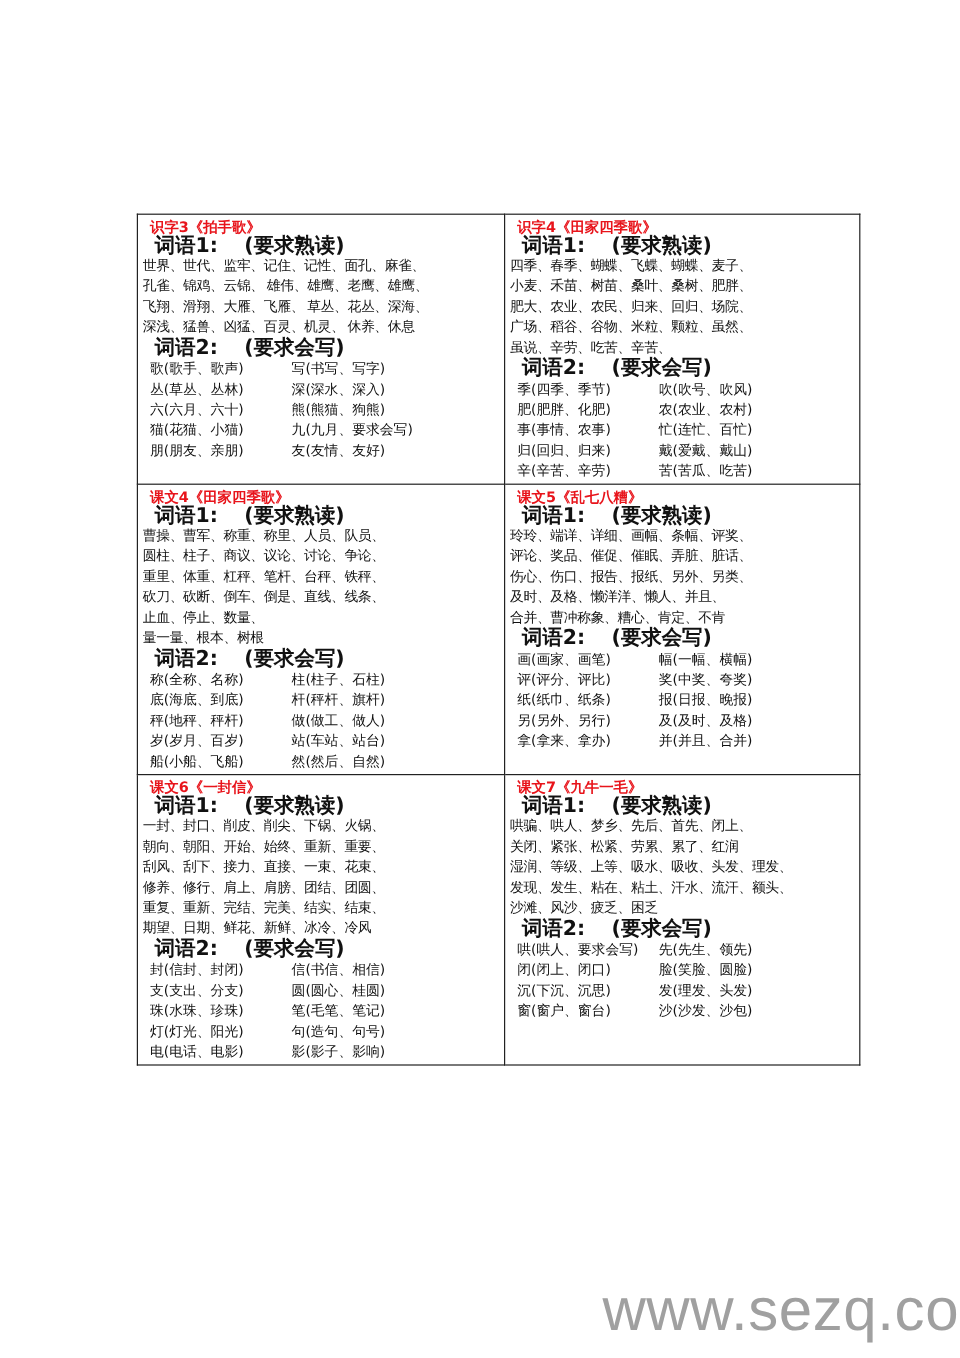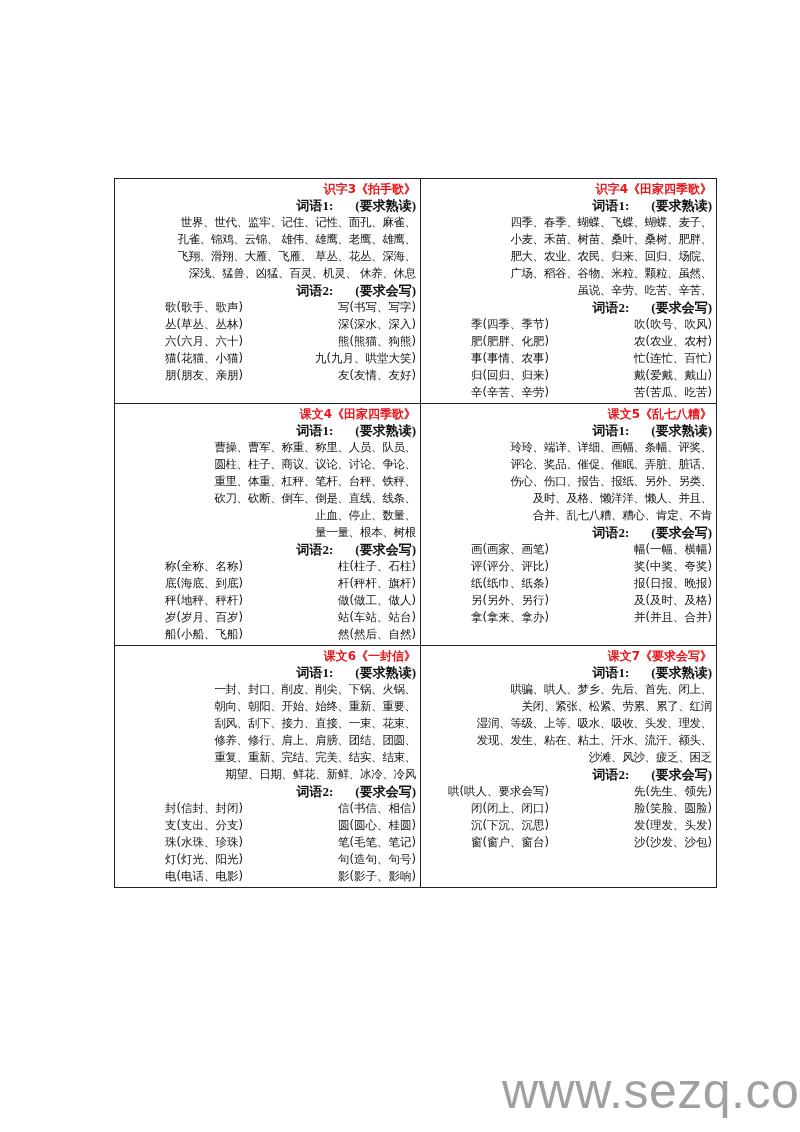--- a/index.html
+++ b/index.html
@@ -1,30 +1,30 @@
 <!DOCTYPE html>
 <html><head>
   <meta charset="utf-8">
   <style>
     html, body { margin: 0; padding: 0; background: #ffffff; }
     body { width: 800px; height: 1132px; position: relative; overflow: hidden;
            font-family: "DejaVu Sans", "Liberation Sans", sans-serif; color: #111; }
     .sheet { position: absolute; left: 114px; top: 178px; width: 595px; border-collapse: collapse;
-             table-layout: fixed; text-align: right; }
+             table-layout: fixed; }
     .sheet td { border: 1.5px solid #222; vertical-align: top; padding: 2px 4px 2px 10px;
                 font-size: 11.5px; line-height: 17px; }
     .sheet td.left { width: 291px; }
     .sheet td.right { width: 281px; margin-top: 40px; }
     .r1 td { height: 214px; }
     .r2 td { height: 218px; }
     .r3 td { height: 221px; }
     .title { color: #e8141b; font-weight: bold; font-size: 12px; line-height: 16px; }
-    .label { font-weight: bold; font-size: 13px; padding-left: 4px; font-family: Liberation Serif, serif; }
+    .label { font-weight: bold; font-size: 17px; padding-left: 4px; }
     .label .note { margin-left: 22px; }
-    .words { margin-left: -6px; letter-spacing: -0.3px; white-space: nowrap; }
+    .words { margin-left: -6px; letter-spacing: -0.3px; white-space: nowrap; font-family: Liberation Serif, serif; }
     .pairs { display: grid; grid-template-columns: 118px auto; white-space: nowrap; }
     .pairs span { display: block; }
     .watermark { position: absolute; left: 502px; top: 1062px; font-family: "Liberation Sans", sans-serif;
                  font-size: 50px; color: #a0a0a0; letter-spacing: 0.5px; }
   </style>
 </head>
 <body>
 
 <table class="sheet">
   <tbody>
@@ -44,21 +44,21 @@
     <span>词语2:</span><span class="note">(要求会写)</span>
   </div>
   <div class="pairs">
             <span>歌(歌手、歌声)</span>
             <span>写(书写、写字)</span>
             <span>丛(草丛、丛林)</span>
             <span>深(深水、深入)</span>
             <span>六(六月、六十)</span>
             <span>熊(熊猫、狗熊)</span>
             <span>猫(花猫、小猫)</span>
-            <span>九(九月、哄堂大笑)</span>
+            <span>九(九月、要求会写)</span>
             <span>朋(朋友、亲朋)</span>
             <span>友(友情、友好)</span>
           </div>
 </td>
     <td class="right">
   <div class="title">识字4《田家四季歌》</div>
   <div class="label">
     <span>词语1:</span><span class="note">(要求熟读)</span>
   </div>
   <div class="words">
@@ -118,21 +118,21 @@
     <td class="right">
   <div class="title">课文5《乱七八糟》</div>
   <div class="label">
     <span>词语1:</span><span class="note">(要求熟读)</span>
   </div>
   <div class="words">
             <div>玲玲、端详、详细、画幅、条幅、评奖、</div>
             <div>评论、奖品、催促、催眠、弄脏、脏话、</div>
             <div>伤心、伤口、报告、报纸、另外、另类、</div>
             <div>及时、及格、懒洋洋、懒人、并且、</div>
-            <div>合并、乱七八糟、糟心、肯定、不肯</div>
+            <div>合并、曹冲称象、糟心、肯定、不肯</div>
           </div>
   <div class="label">
     <span>词语2:</span><span class="note">(要求会写)</span>
   </div>
   <div class="pairs">
             <span>画(画家、画笔)</span>
             <span>幅(一幅、横幅)</span>
             <span>评(评分、评比)</span>
             <span>奖(中奖、夸奖)</span>
             <span>纸(纸巾、纸条)</span>
@@ -168,21 +168,21 @@
             <span>圆(圆心、桂圆)</span>
             <span>珠(水珠、珍珠)</span>
             <span>笔(毛笔、笔记)</span>
             <span>灯(灯光、阳光)</span>
             <span>句(造句、句号)</span>
             <span>电(电话、电影)</span>
             <span>影(影子、影响)</span>
           </div>
 </td>
     <td class="right">
-  <div class="title">课文7《要求会写》</div>
+  <div class="title">课文7《九牛一毛》</div>
   <div class="label">
     <span>词语1:</span><span class="note">(要求熟读)</span>
   </div>
   <div class="words">
             <div>哄骗、哄人、梦乡、先后、首先、闭上、</div>
             <div>关闭、紧张、松紧、劳累、累了、红润</div>
             <div>湿润、等级、上等、吸水、吸收、头发、理发、</div>
             <div>发现、发生、粘在、粘土、汗水、流汗、额头、</div>
             <div>沙滩、风沙、疲乏、困乏</div>
           </div>

